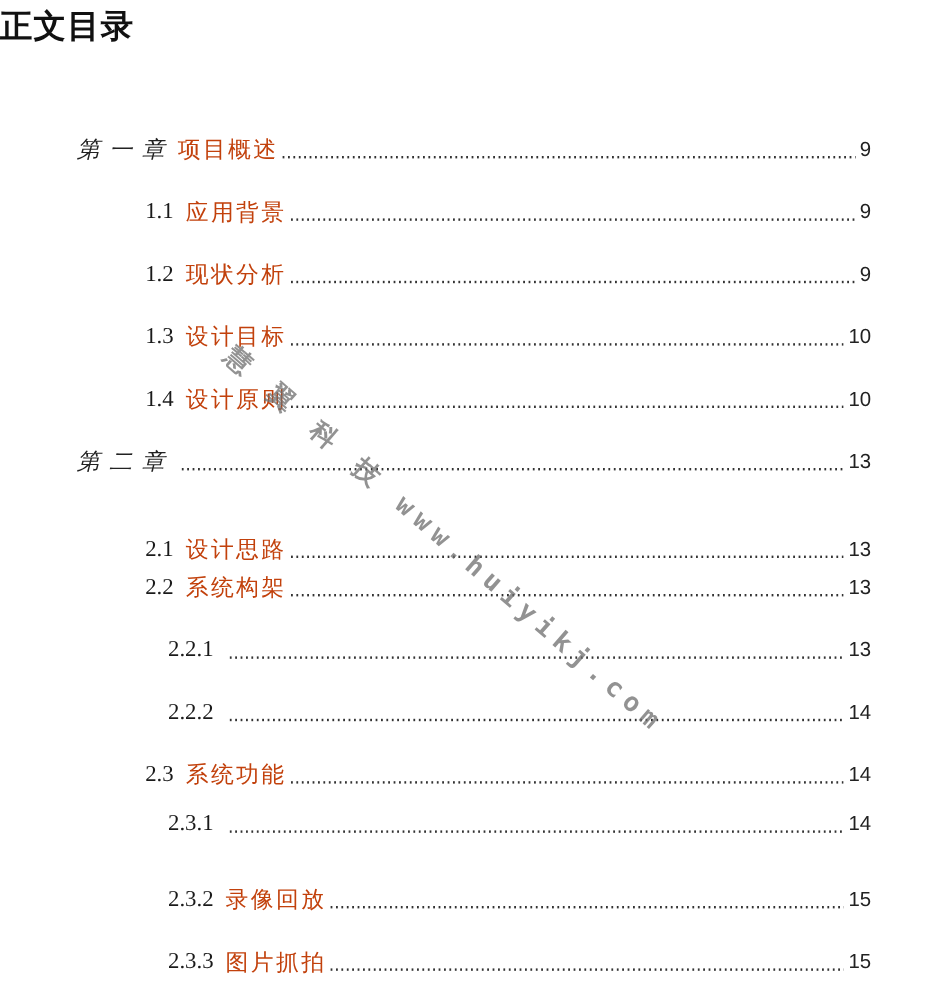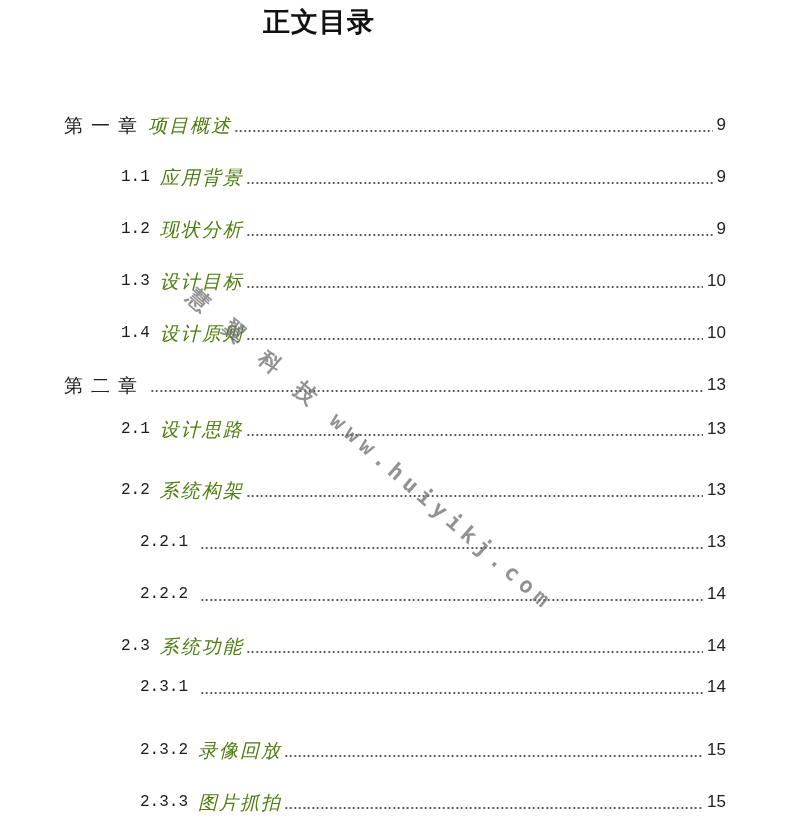--- a/index.html
+++ b/index.html
@@ -3,31 +3,31 @@
 <meta charset="utf-8">
 <style>
   html, body { margin: 0; padding: 0; background: #ffffff; }
   body {
     width: 786px; height: 819px; position: relative; overflow: hidden;
     font-family: "DejaVu Sans", "Liberation Sans", sans-serif;
     color: #1a1a1a;
   }
   .title {
     position: absolute; top: 4px; left: 0; width: 638px;
-    text-align: center; font-size: 27px; font-weight: bold; letter-spacing: 1px;
+    text-align: left; font-size: 27px; font-weight: bold; letter-spacing: 1px;
     color: #111;
   }
   .toc { position: absolute; top: 0; left: 0; width: 786px; }
   .row {
     position: absolute; height: 28px; display: flex; align-items: flex-end;
     font-size: 19px; line-height: 28px; right: 60px;
   }
-  .row .num { font-family: Liberation Mono, monospace; font-size: 16px; margin-right: 10px; white-space: nowrap; }
-  .row .lbl { white-space: nowrap; letter-spacing: 2px; color: #4d7c0f; font-style: italic; }
-  .row .chap { white-space: pre; letter-spacing: 1px; color: #222; margin-right: 10px; }
+  .row .num { font-family: Liberation Serif, serif; font-size: 19px; margin-right: 10px; white-space: nowrap; }
+  .row .lbl { white-space: nowrap; letter-spacing: 2px; color: #c2410c; }
+  .row .chap { white-space: pre; letter-spacing: 1px; color: #222; margin-right: 10px; font-style: italic; }
   .row .dots {
     flex: 1; margin: 0 4px 7px 2px; height: 2px;
     background-image: radial-gradient(circle, #333 0.9px, transparent 1.1px);
     background-size: 4.5px 2px; background-repeat: repeat-x;
   }
   .row .page { font-family: "Liberation Sans", sans-serif; font-size: 17px; white-space: nowrap; color: #222; }
   .lv1 { left: 64px; }
   .lv2 { left: 121px; }
   .lv3 { left: 140px; }
   .watermark {
@@ -72,21 +72,21 @@
     <span class="num">1.4</span>
     <span class="lbl">设计原则</span>
     <span class="dots"></span>
     <span class="page">10</span>
   </div>
   <div class="row lv1" style="top:371px">
     <span class="chap">第 二 章</span>
     <span class="dots"></span>
     <span class="page">13</span>
   </div>
-  <div class="row lv2" style="top:415px">
+  <div class="row lv2" style="top:444px">
     <span class="num">2.1</span>
     <span class="lbl">设计思路</span>
     <span class="dots"></span>
     <span class="page">13</span>
   </div>
   <div class="row lv2" style="top:476px">
     <span class="num">2.2</span>
     <span class="lbl">系统构架</span>
     <span class="dots"></span>
     <span class="page">13</span>

